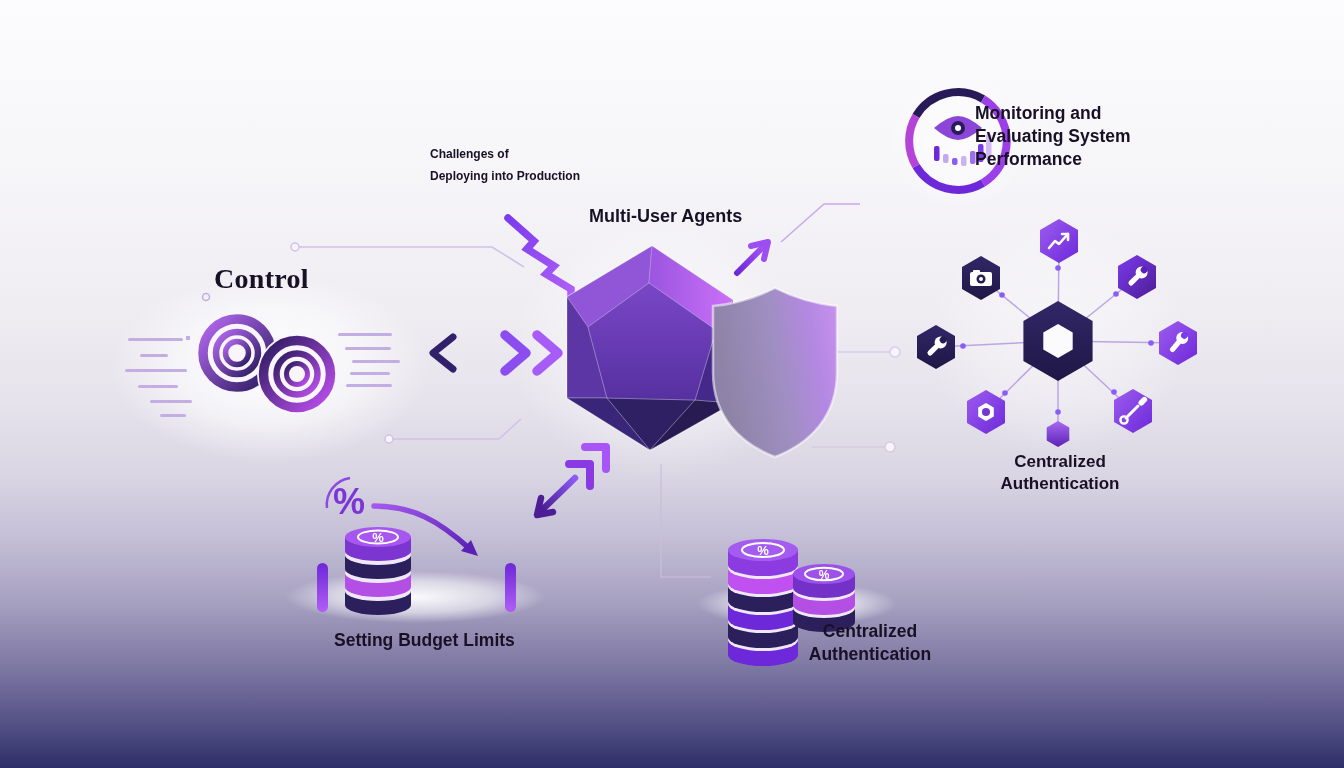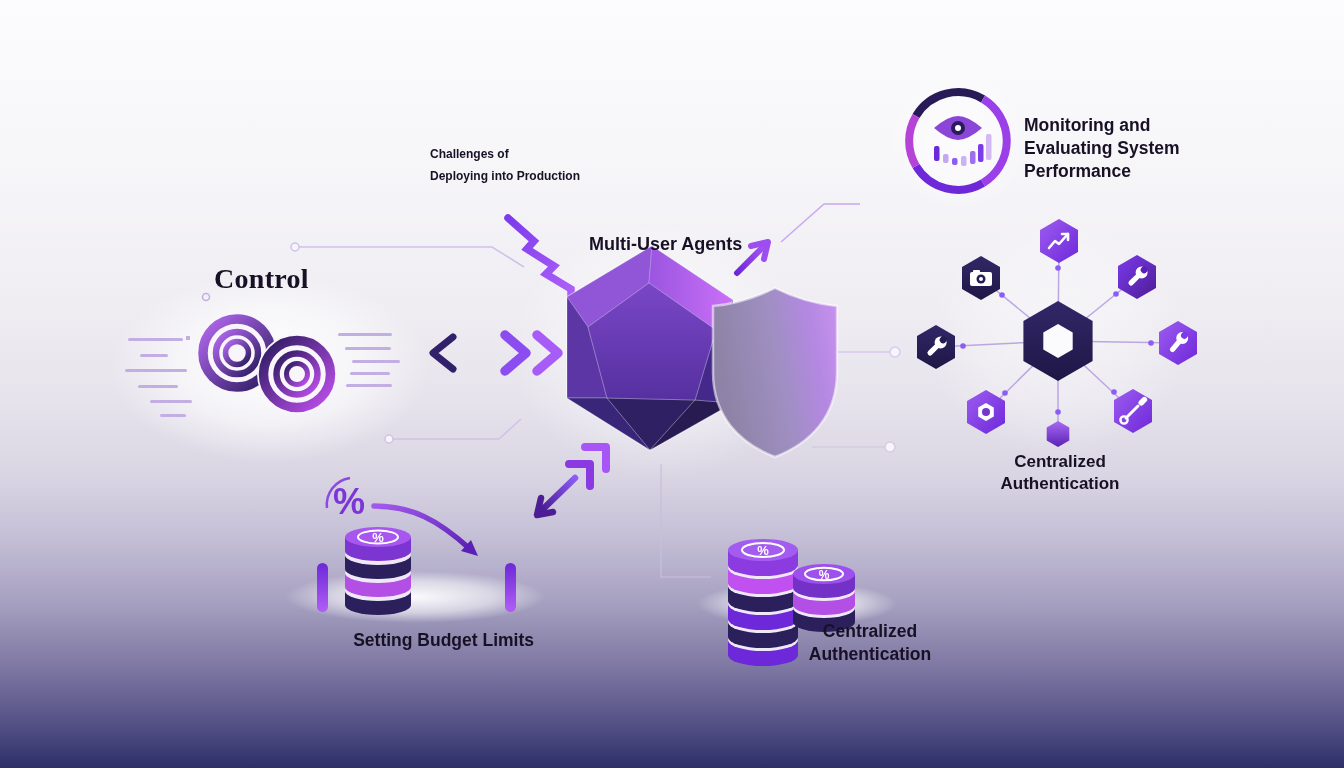--- a/index.html
+++ b/index.html
@@ -9,26 +9,26 @@
       #d9d5e3 62%,#c4bfd6 70%,#a8a2c2 78%,#827ca6 86%,#555287 94%,#2e2f68 100%);
     font-family:"Liberation Sans",sans-serif;
   }
   #art{position:absolute;left:0;top:0;}
   .label{
     position:absolute;font-weight:700;color:#181126;white-space:pre-line;
     font-family:"Liberation Sans",sans-serif;
   }
   .lbl-control{left:214px;top:263px;font-size:28px;letter-spacing:.3px;font-family:Liberation Serif, serif;}
   .lbl-challenges{left:430px;top:143px;font-size:12px;line-height:22px;}
-  .lbl-multiuser{left:589px;top:206px;font-size:18px;margin-top:28px;}
-  .lbl-monitoring{left:1024px;top:102px;font-size:17.5px;line-height:23px;margin-top:12px;}
+  .lbl-multiuser{left:589px;top:206px;font-size:18px;}
+  .lbl-monitoring{left:975px;top:102px;font-size:17.5px;line-height:23px;}
   .lbl-netauth{left:968px;top:451px;width:184px;text-align:center;font-size:17px;line-height:22px;}
   .lbl-modelctl{left:697px;top:495px;width:206px;text-align:center;font-size:17.5px;line-height:23px;}
   .lbl-coinauth{left:782px;top:620px;width:176px;text-align:center;font-size:17.5px;line-height:23px;}
-  .lbl-budget{left:320px;top:630px;width:214px;text-align:right;font-size:17.5px;}
+  .lbl-budget{left:334px;top:630px;width:214px;text-align:left;font-size:17.5px;}
 </style>
 </head>
 <body>
 
 <div id="stage">
 
 <svg id="art" width="1344" height="768" viewBox="0 0 1344 768">
   <defs>
     <radialGradient id="rGlow" cx="50%" cy="50%" r="50%">
       <stop offset="0%" stop-color="#ffffff" stop-opacity="0.95"></stop>

